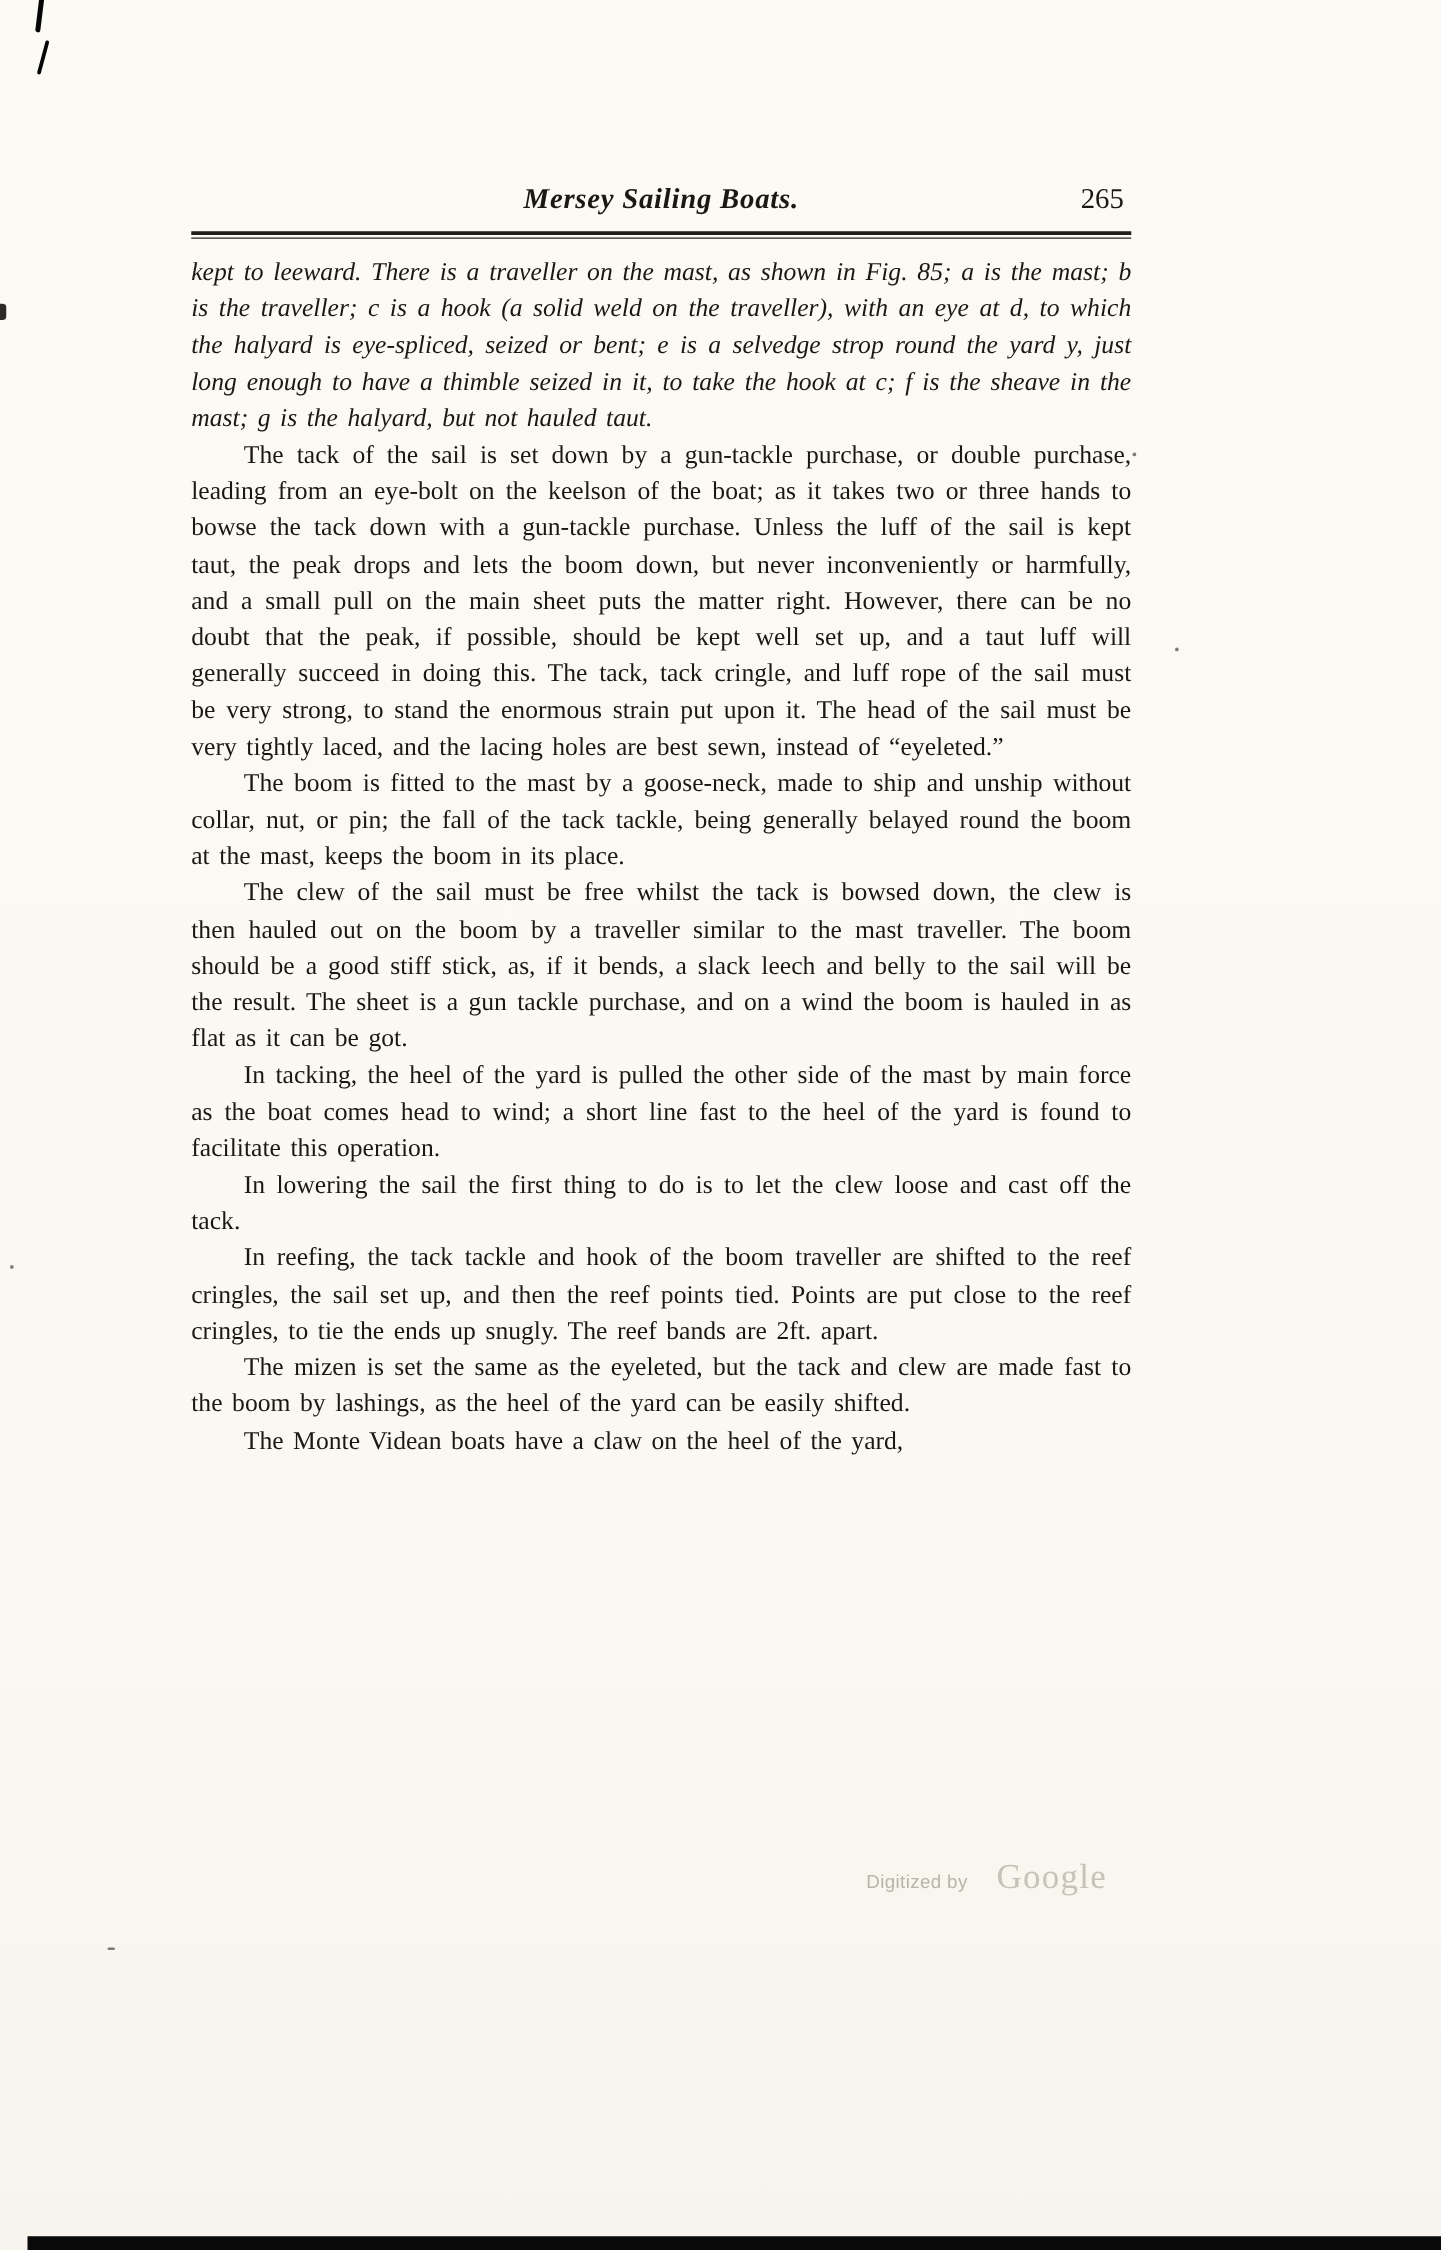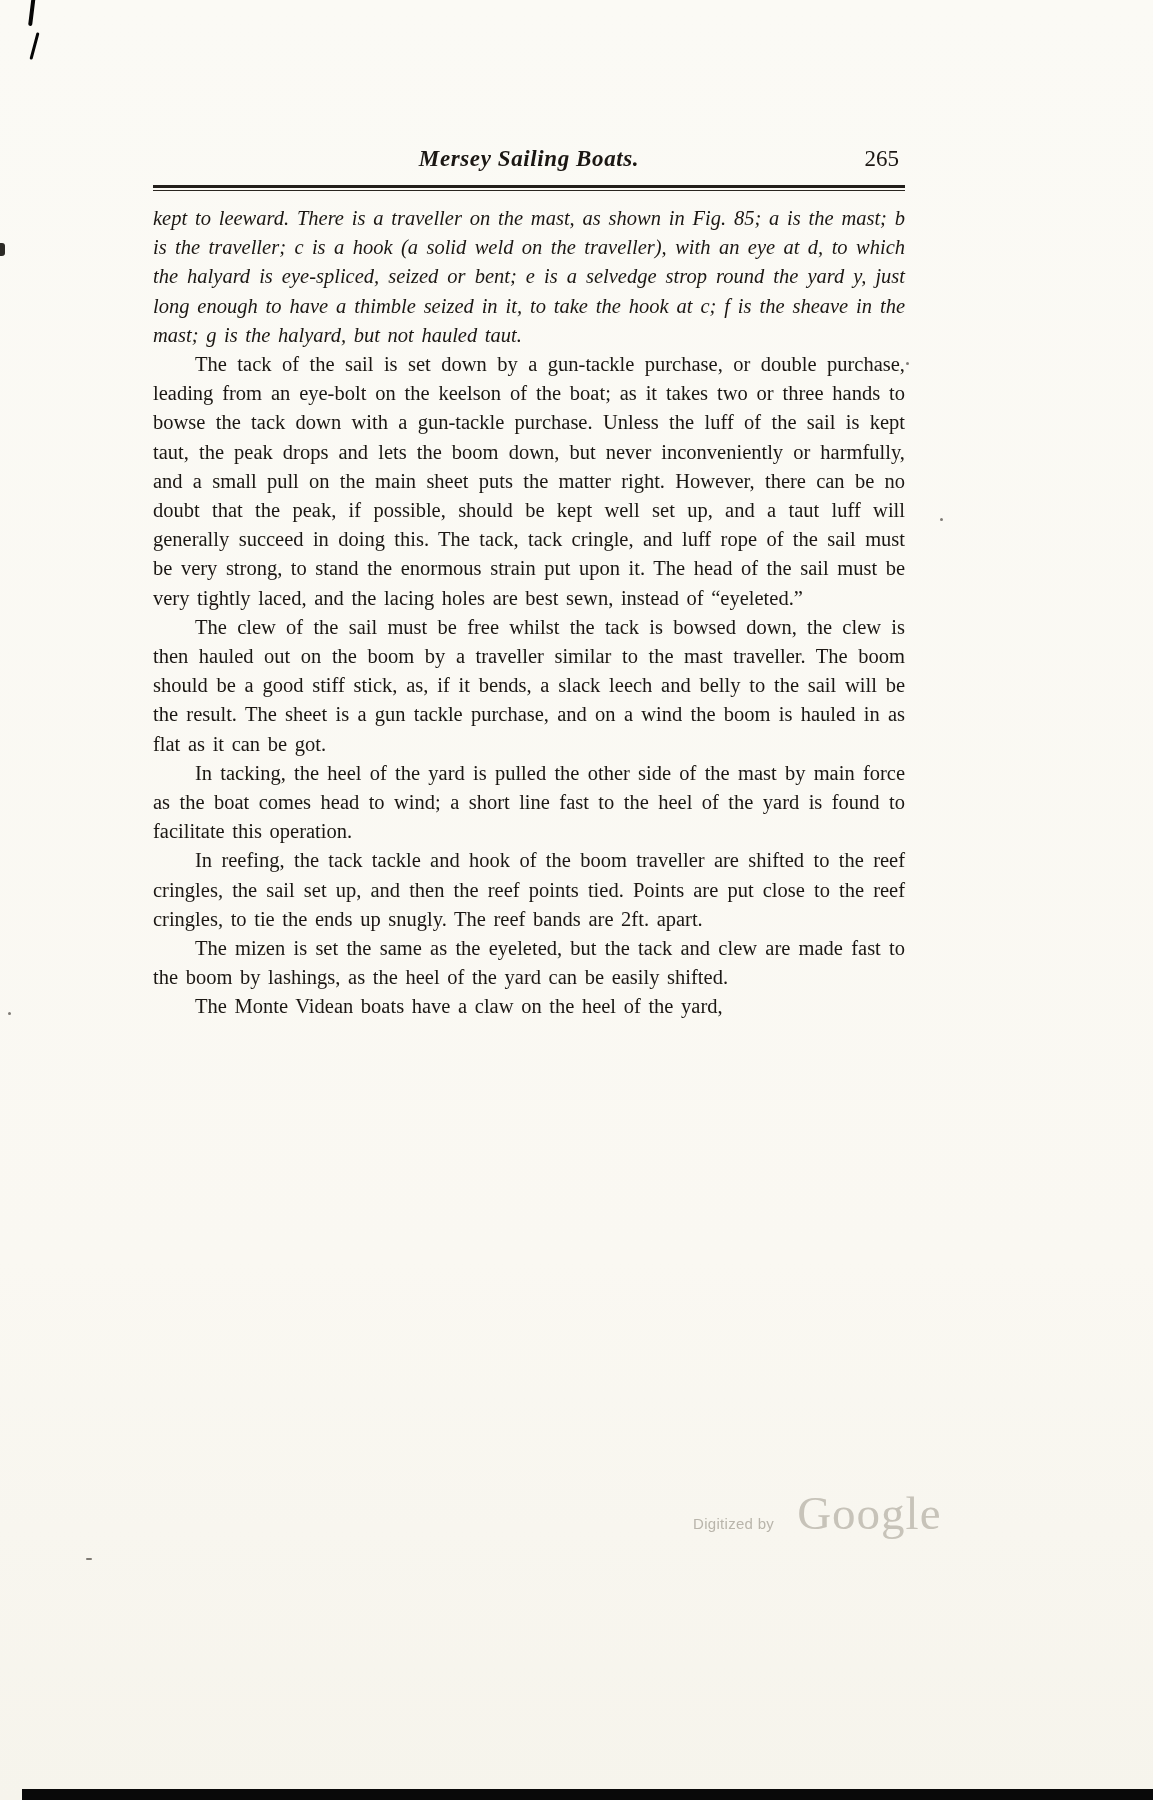--- a/index.html
+++ b/index.html
@@ -75,21 +75,21 @@
     user-select: none;
   }
   .watermark .prefix {
     font-family: "Liberation Sans", sans-serif;
     font-size: 15px;
     color: #b9b5ab;
     letter-spacing: 0.3px;
   }
   .watermark .logo {
     font-family: "Liberation Serif", serif;
-    font-size: 47px;
+    font-size: 28px;
     color: #c7c3b9;
     letter-spacing: 1px;
   }
 
   
   .ink-mark-1 {
     position: absolute;
     left: 30px; top: -6px;
     width: 4px; height: 32px;
     background: #060606;
@@ -150,22 +150,24 @@
     </div>
 
     <div class="rule">
       <div class="thick"></div>
       <div class="thin"></div>
     </div>
 
     <div class="body-text">
       <p class="no-indent">kept to leeward. There is a traveller on the mast, as shown in Fig. 85; a is the mast; b is the traveller; c is a hook (a solid weld on the traveller), with an eye at d, to which the halyard is eye-spliced, seized or bent; e is a selvedge strop round the yard y, just long enough to have a thimble seized in it, to take the hook at c; f is the sheave in the mast; g is the halyard, but not hauled taut.</p>
       <p>The tack of the sail is set down by a gun-tackle purchase, or double purchase, leading from an eye-bolt on the keelson of the boat; as it takes two or three hands to bowse the tack down with a gun-tackle purchase. Unless the luff of the sail is kept taut, the peak drops and lets the boom down, but never inconveniently or harmfully, and a small pull on the main sheet puts the matter right. However, there can be no doubt that the peak, if possible, should be kept well set up, and a taut luff will generally succeed in doing this. The tack, tack cringle, and luff rope of the sail must be very strong, to stand the enormous strain put upon it. The head of the sail must be very tightly laced, and the lacing holes are best sewn, instead of “eyeleted.”</p>
+      <p>The boom is fitted to the mast by a goose-neck, made to ship and unship without collar, nut, or pin; the fall of the tack tackle, being generally belayed round the boom at the mast, keeps the boom in its place.</p>
       <p>The clew of the sail must be free whilst the tack is bowsed down, the clew is then hauled out on the boom by a traveller similar to the mast traveller. The boom should be a good stiff stick, as, if it bends, a slack leech and belly to the sail will be the result. The sheet is a gun tackle purchase, and on a wind the boom is hauled in as flat as it can be got.</p>
       <p>In tacking, the heel of the yard is pulled the other side of the mast by main force as the boat comes head to wind; a short line fast to the heel of the yard is found to facilitate this operation.</p>
+      <p>In lowering the sail the first thing to do is to let the clew loose and cast off the tack.</p>
       <p>In reefing, the tack tackle and hook of the boom traveller are shifted to the reef cringles, the sail set up, and then the reef points tied. Points are put close to the reef cringles, to tie the ends up snugly. The reef bands are 2ft. apart.</p>
       <p>The mizen is set the same as the eyeleted, but the tack and clew are made fast to the boom by lashings, as the heel of the yard can be easily shifted.</p>
       <p>The Monte Videan boats have a claw on the heel of the yard,</p>
     </div>
 
   </div>
 
   <div class="watermark">
     <span class="prefix">Digitized by</span>
     <span class="logo">Google</span>

